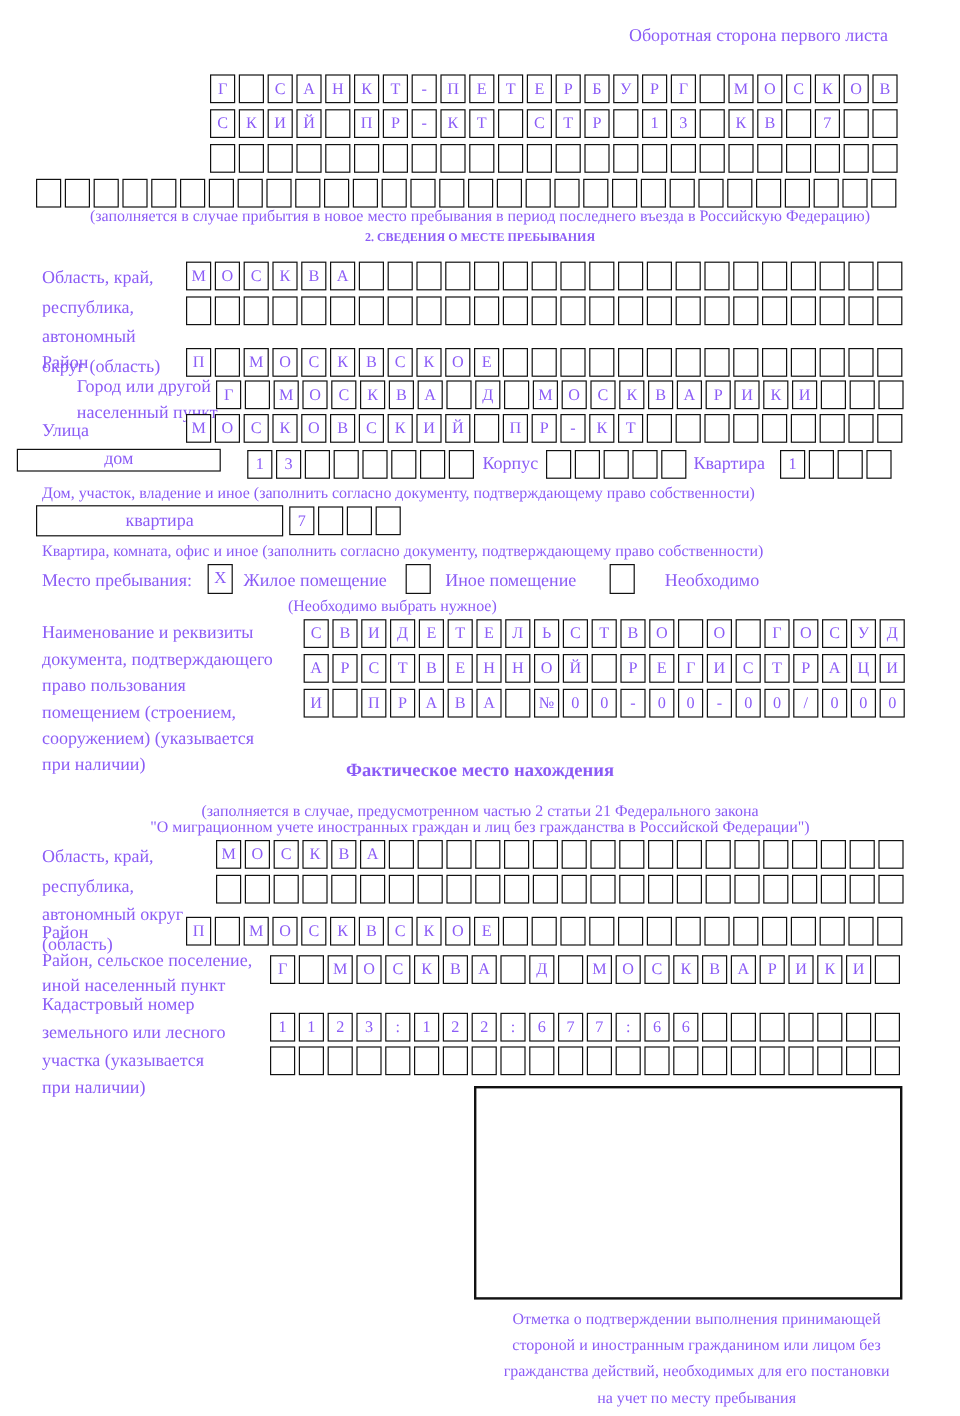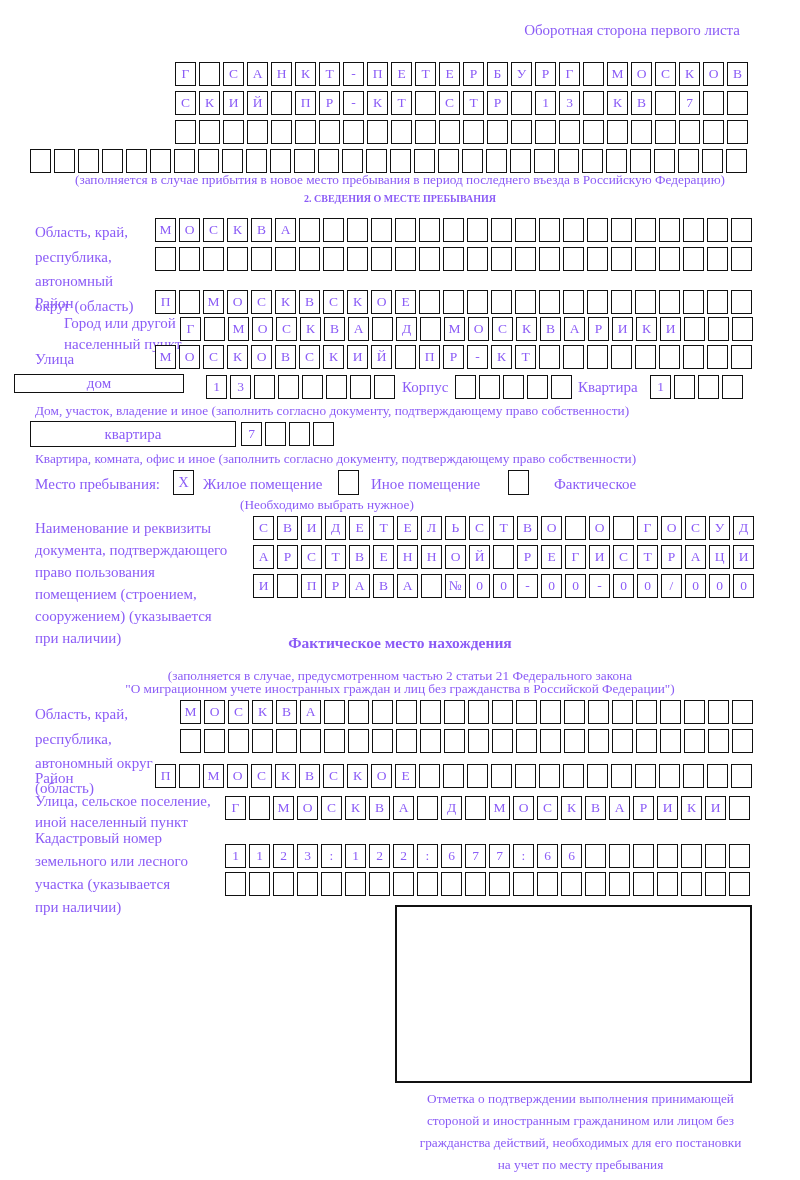--- a/index.html
+++ b/index.html
@@ -335,21 +335,21 @@
       <div class="cell"></div>
     </div>
   <div class="abs small" style="left:35px; top:451px;">Квартира, комната, офис и иное (заполнить согласно документу, подтверждающему право собственности)</div>
 
   <div class="abs lbl" style="left:35px; top:473px;">Место пребывания:</div>
   <div class="abs checkbox" style="left:173px; top:470px;">X</div>
   <div class="abs lbl" style="left:203px; top:473px;">Жилое помещение</div>
   <div class="abs checkbox" style="left:338px; top:470px;"></div>
   <div class="abs lbl" style="left:371px; top:473px;">Иное помещение</div>
   <div class="abs checkbox" style="left:508px; top:470px;"></div>
-  <div class="abs lbl" style="left:554px; top:473px;">Фактическое</div>
+  <div class="abs lbl" style="left:554px; top:473px;">Необходимо</div>
   <div class="abs small" style="left:240px; top:497px;">(Необходимо выбрать нужное)</div>
 
   <div class="abs lbl" style="left:35px; top:517px; width:215px; line-height:22px;">Наименование и реквизиты
 документа, подтверждающего
 право пользования
 помещением (строением,
 сооружением) (указывается
 при наличии)</div>
   <div class="abs cellrow" style="left:253px; top:516px;">
       <div class="cell">С</div>
@@ -504,21 +504,21 @@
       <div class="cell"></div>
       <div class="cell"></div>
       <div class="cell"></div>
       <div class="cell"></div>
       <div class="cell"></div>
       <div class="cell"></div>
       <div class="cell"></div>
       <div class="cell"></div>
     </div>
 
-  <div class="abs lbl" style="left:35px; top:791px; width:190px; line-height:21px;">Улица, сельское поселение,
+  <div class="abs lbl" style="left:35px; top:791px; width:190px; line-height:21px;">Район, сельское поселение,
 иной населенный пункт</div>
   <div class="abs cellrow" style="left:225px; top:796px;">
       <div class="cell">Г</div>
       <div class="cell"></div>
       <div class="cell">М</div>
       <div class="cell">О</div>
       <div class="cell">С</div>
       <div class="cell">К</div>
       <div class="cell">В</div>
       <div class="cell">А</div>

